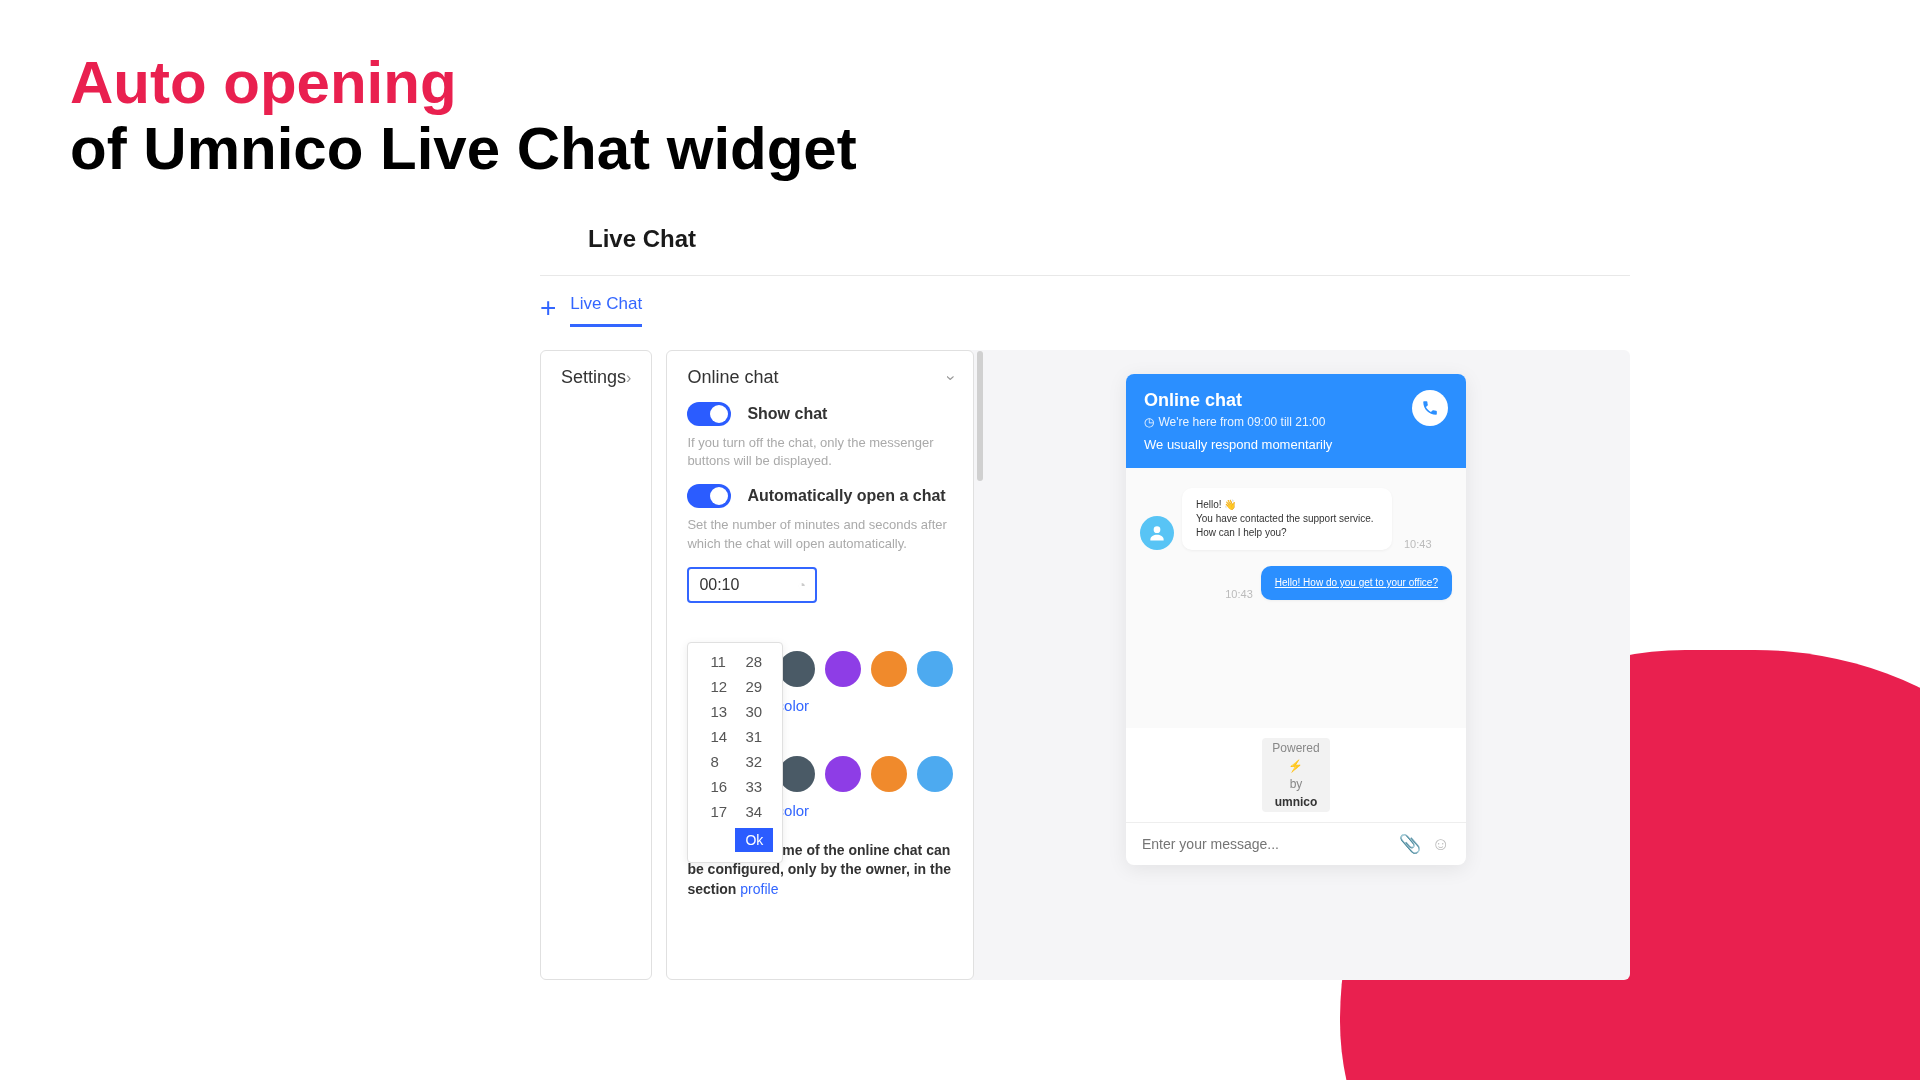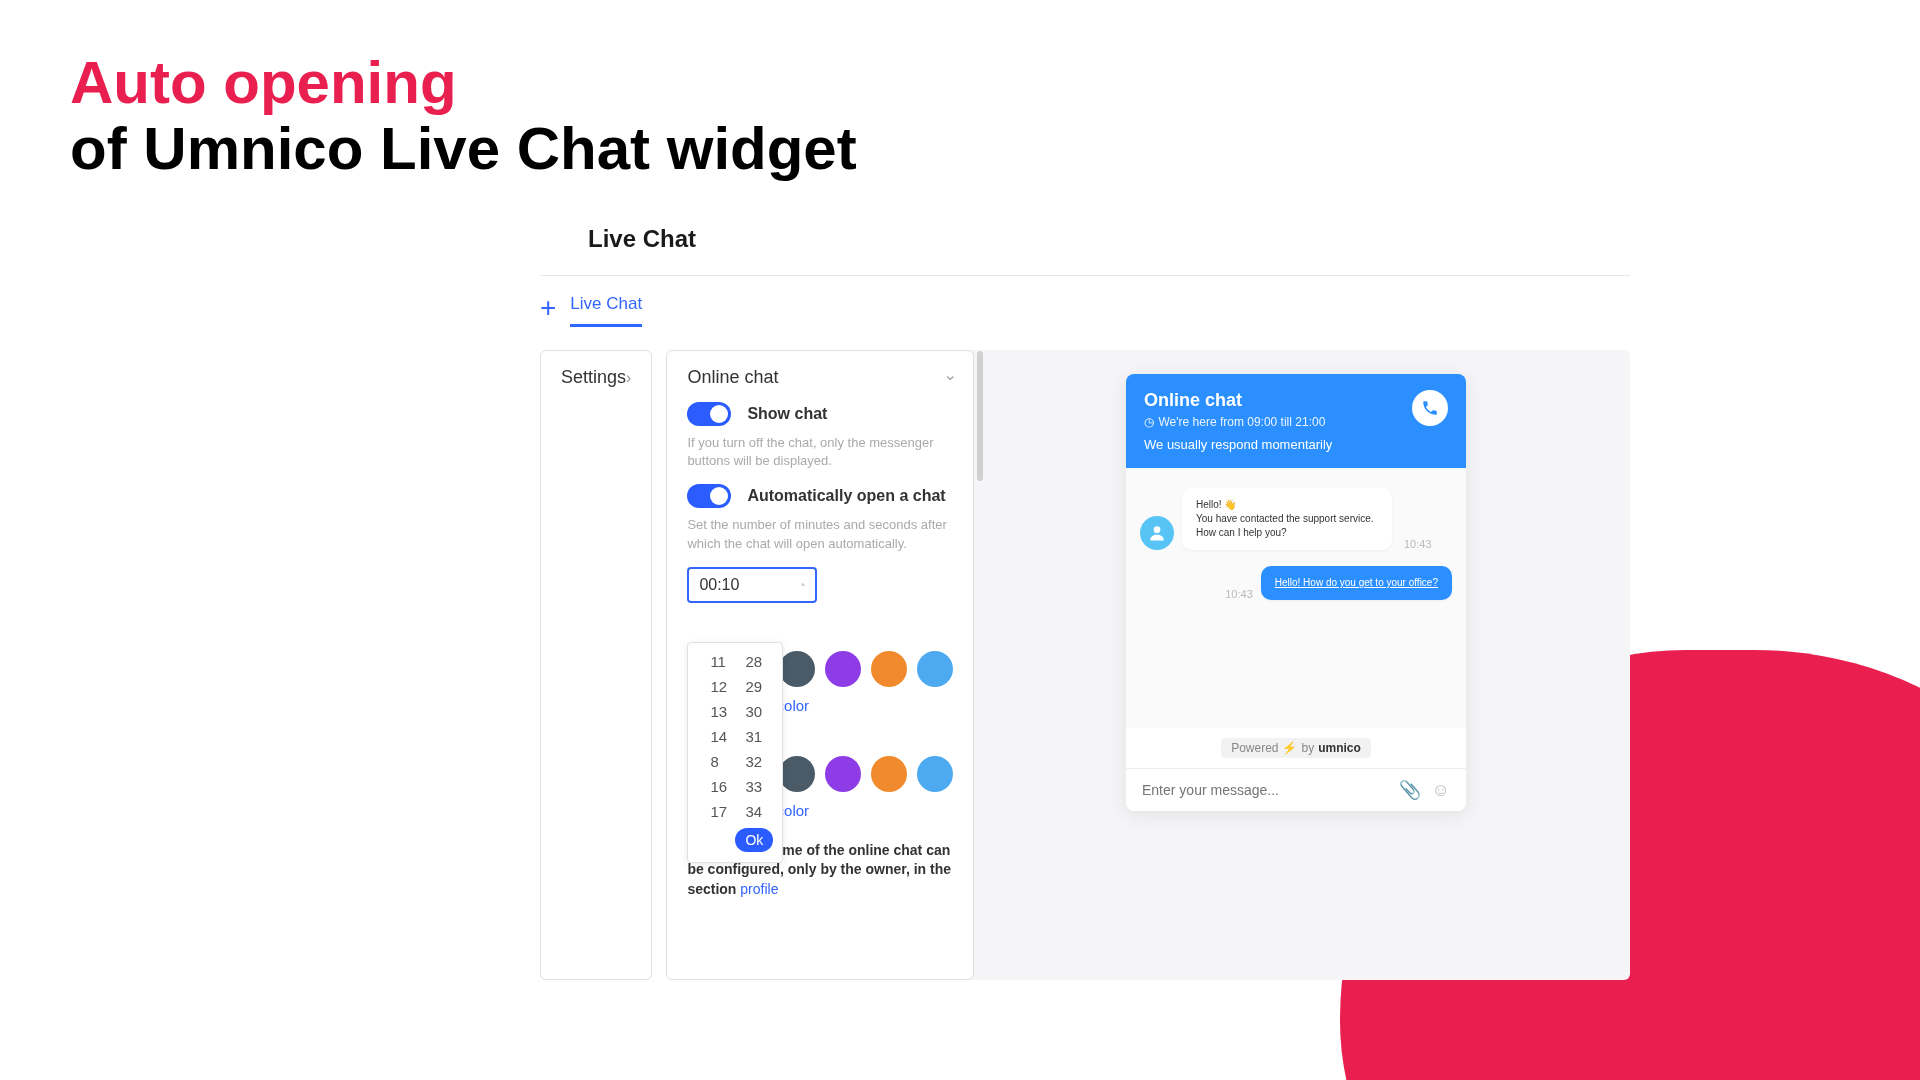--- a/index.html
+++ b/index.html
@@ -23,21 +23,21 @@
 .toggle { width: 44px; height: 24px; background: #2b5cff; border-radius: 12px; position: relative; cursor: pointer; }
 .toggle::after { content: ''; position: absolute; right: 3px; top: 3px; width: 18px; height: 18px; background: #fff; border-radius: 50%; }
 .toggle-label { font-size: 16px; color: #333; }
 .help-text { font-size: 13px; color: #aaa; padding: 4px 20px 10px; line-height: 1.4; }
 .time-input-wrap { padding: 4px 20px 10px; position: relative; }
 .time-input { width: 130px; height: 36px; border: 2px solid #3366ff; border-radius: 4px; padding: 0 32px 0 10px; font-size: 16px; color: #333; font-family: inherit; }
 .clock-ic { position: absolute; left: 130px; top: 14px; color: #ccc; font-size: 14px; }
 .dropdown { position: absolute; left: 20px; top: 282px; width: 96px; background: #fff; border: 1px solid #e0e0e0; border-radius: 4px; box-shadow: 0 2px 8px rgba(0,0,0,.08); z-index: 10; padding: 6px 12px; display: flex; margin-top: 9px; }
 .dd-col { width: 50%; display: flex; flex-direction: column; }
 .dd-item { padding: 4px 10px; font-size: 15px; color: #555; cursor: pointer; }
-.dd-ok { background: #2b5cff; color: #fff; border: none; border-radius: 12px; padding: 4px 10px; font-size: 14px; margin: 4px 8px 4px auto; cursor: pointer; align-self: flex-end; }
+.dd-ok { background: #2b5cff; color: #fff; border: none; border-radius: 0; padding: 4px 10px; font-size: 14px; margin: 4px 8px 4px auto; cursor: pointer; align-self: flex-end; }
 .colors { display: flex; gap: 10px; padding: 4px 20px; }
 .swatch { width: 36px; height: 36px; border-radius: 50%; }
 .link-row { padding: 6px 20px 14px; font-size: 15px; color: #3366ff; }
 .footer-text { padding: 8px 20px 14px; font-size: 14px; color: #333; font-weight: 600; line-height: 1.4; }
 .footer-text .profile-link { color: #3366ff; font-weight: 500; text-align: center; }
 .scrollbar { position: absolute; right: -10px; top: 0; width: 6px; height: 130px; background: #d0d0d0; border-radius: 3px; }
 .right-col { flex: 1; background: #f5f5f7; border-radius: 6px; padding: 24px; height: 630px; display: flex; justify-content: center; align-items: flex-start; }
 .chat-widget { width: 340px; background: #fff; border-radius: 8px; overflow: hidden; box-shadow: 0 4px 20px rgba(0,0,0,.08); }
 .chat-header { background: #2b8fff; color: #fff; padding: 16px 18px; }
 .chat-header-top { display: flex; justify-content: space-between; align-items: flex-start; }
@@ -49,21 +49,21 @@
 .chat-body { background: #fafafa; padding: 20px 14px; min-height: 260px; }
 .msg-row { display: flex; align-items: flex-end; gap: 8px; margin-bottom: 16px; }
 .avatar { width: 34px; height: 34px; border-radius: 50%; background: #58c4f5; display: flex; align-items: center; justify-content: center; flex-shrink: 0; }
 .avatar svg { width: 20px; height: 20px; fill: #fff; }
 .bubble { background: #fff; border-radius: 10px; padding: 10px 14px; font-size: 10px; color: #333; max-width: 210px; line-height: 1.4; box-shadow: 0 1px 3px rgba(0,0,0,.05); }
 .msg-time { font-size: 11px; color: #bbb; margin-left: 4px; align-self: flex-end; }
 .msg-row.out { justify-content: flex-end; }
 .bubble.out { background: #2b8fff; color: #fff; text-decoration: underline; }
 .msg-row.out .msg-time { order: -1; }
 .powered { text-align: center; padding: 10px 0; font-size: 12px; color: #888; display: flex; justify-content: center; align-items: center; gap: 4px; }
-.powered-badge { display: inline-flex; align-items: center; gap: 4px; background: #f2f2f2; border-radius: 4px; padding: 3px 10px; }
+.powered-badge { display: inline-flex; align-items: center; gap: 4px; background: #f2f2f2; border-radius: 4px; padding: 3px 10px; flex-direction: column; }
 .bolt { color: #ff9500; }
 .umnico { font-weight: 700; color: #333; }
 .chat-input-row { display: flex; align-items: center; padding: 10px 16px; border-top: 1px solid #eee; gap: 10px; }
 .chat-input { flex: 1; border: none; font-size: 14px; color: #aaa; outline: none; }
 .chat-icon { color: #bbb; font-size: 18px; }
 .pink-blob { position: absolute; bottom: -250px; right: -180px; width: 760px; height: 680px; background: #e9204f; border-radius: 50% 50% 0 50% / 60% 50% 0 50%; z-index: -1; }
 </style>
 </head>
 <body>
 

